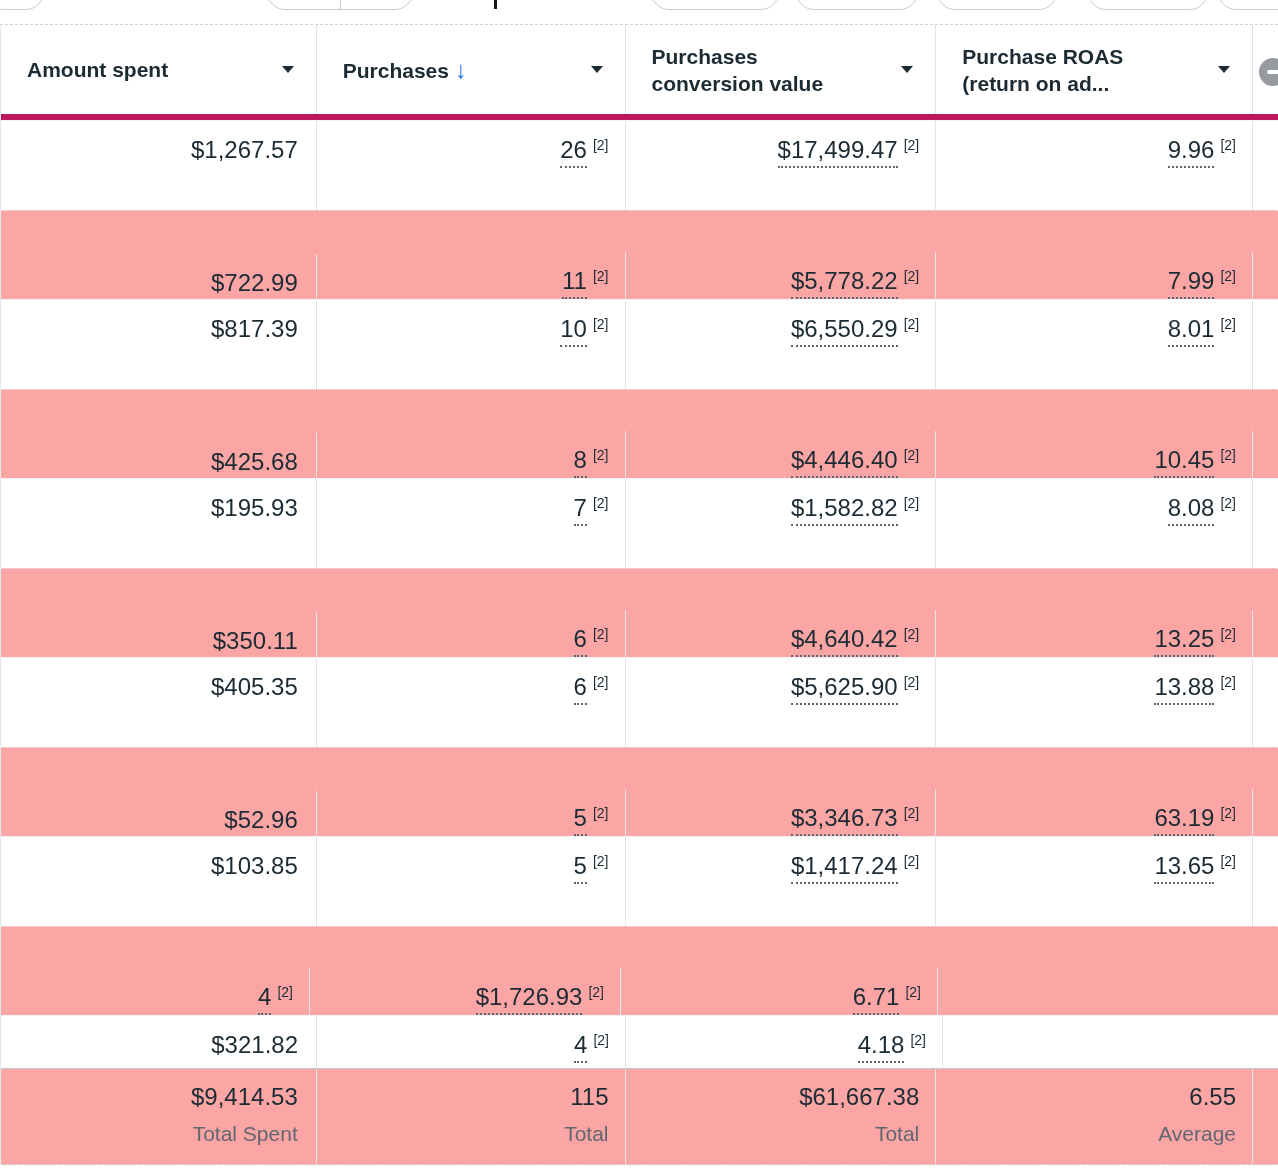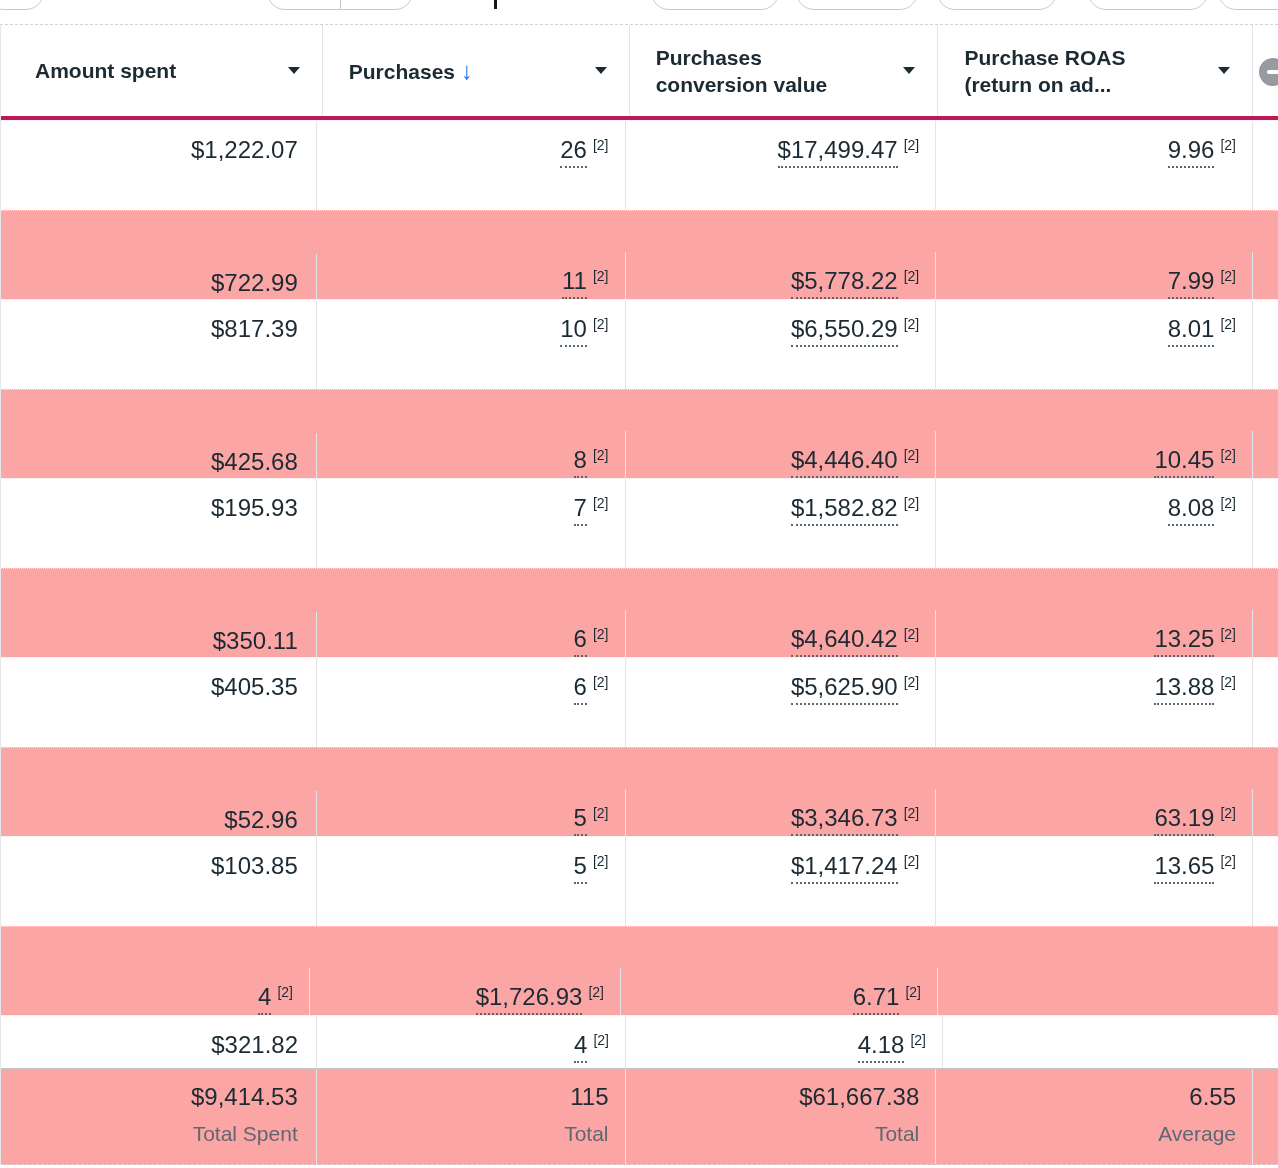--- a/index.html
+++ b/index.html
@@ -26,21 +26,21 @@
     border-top: 1px dashed #cfd2d6;
     border-left: 1px solid #e4e6eb;
   }
   .row { display: flex; width: 100%; }
   .c { border-right: 1px solid #e2e4e8; }
   .col1 { width: 316px; } .col2 { width: 309px; }
   .col3 { width: 311px; } .col4 { width: 317px; }
   .col5 { width: 25px; border-right: none; position: relative; }
 
   
-  .thead { height: 95px; border-bottom: 4px solid #be185d; padding-left: 8px; }
+  .thead { height: 95px; border-bottom: 6px solid #be185d; }
   .th {
     display: flex; align-items: center; justify-content: space-between;
     padding: 0 22px 0 26px;
     font-size: 21px; font-weight: 700; line-height: 27px; cursor: pointer;
   }
   .th-label { display: inline-block; }
   .sort-arrow { color: #1b74e4; font-weight: 400; font-size: 24px; margin-left: 6px; }
   .caret {
     flex: none; margin-left: 10px;
     width: 0; height: 0;
@@ -118,21 +118,21 @@
       <span class="caret"></span>
     </div>
     <div class="c col5">
       <span class="minus-circle">
           <span class="bar"></span>
         </span>
     </div>
   </div>
 
   <div class="row tr">
-    <div class="c col1 td"><span class="val">$1,222.07</span></div>
+    <div class="c col1 td"><span class="val">$1,267.57</span></div>
     <div class="c col2 td"><span class="val dotted">26</span><span class="fn">[2]</span></div>
     <div class="c col3 td"><span class="val dotted">$17,499.47</span><span class="fn">[2]</span></div>
     <div class="c col4 td"><span class="val dotted">9.96</span><span class="fn">[2]</span></div>
     <div class="c col5"></div>
   </div>
 
   <div class="row tr stripe">
     <div class="c col1 td"><span class="val">$722.99</span></div>
     <div class="c col2 td"><span class="val dotted">11</span><span class="fn">[2]</span></div>
     <div class="c col3 td"><span class="val dotted">$5,778.22</span><span class="fn">[2]</span></div>

